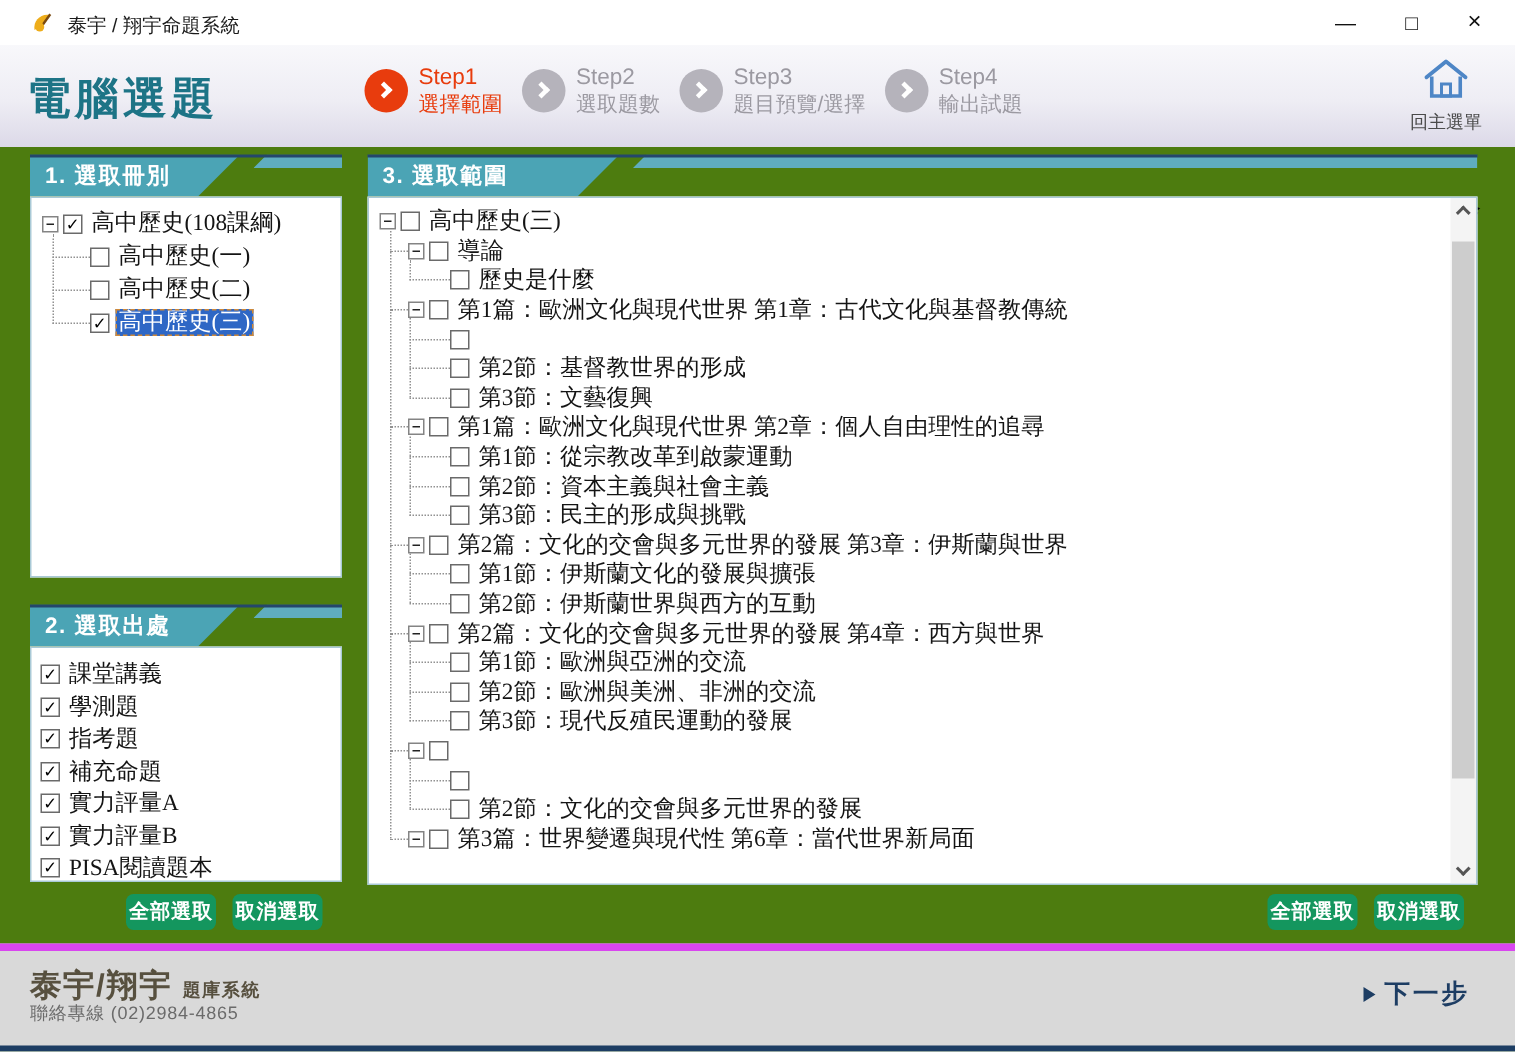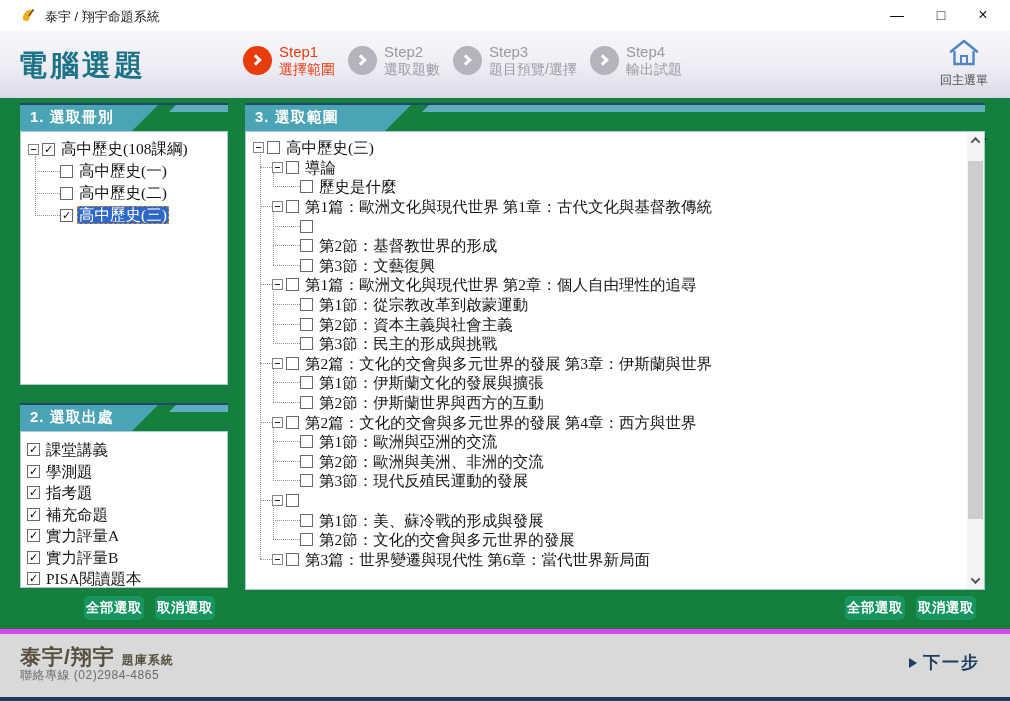--- a/index.html
+++ b/index.html
@@ -32,21 +32,21 @@
   .chev { width:8px; height:8px; border-top:3px solid #fff; border-right:3px solid #fff;
     transform:rotate(45deg); margin-left:-3px; }
   .step-text { margin-left:7px; color:#9b99a1; }
   .step.active .step-text { color:var(--step-active,#e83c0d); }
   .step-name { font-size:15px; line-height:1.2; }
   .step-label { font-size:14px; line-height:1.2; }
   .home-btn { position:absolute; right:20px; top:8px; width:52px; text-align:center; cursor:pointer; }
   .home-label { font-size:12px; color:#4a4a4a; margin-top:1px; }
 
   
-  .content { position:absolute; top:98px; left:0; right:0; height:547px; background:#15803d; }
+  .content { position:absolute; top:98px; left:0; right:0; height:547px; background:#4d7c0f; }
 
   .panel-header { position:absolute; height:28px; }
   .hdr-line { position:absolute; top:0; left:0; right:0; height:2px; background:#24466b; }
   .hdr-tab { position:absolute; top:0; bottom:0; left:0; background:var(--teal,#4ba4b5);
     color:#fff; font-size:15px; font-weight:bold; display:flex; align-items:center;
     padding-left:10px; letter-spacing:1px;
     clip-path:polygon(0 0,100% 0,calc(100% - 28px) 100%,0 100%); }
   .hdr-strip { position:absolute; top:0; right:0; height:9px; background:#5fadbf;
     clip-path:polygon(9px 0,100% 0,100% 100%,0 100%); }
 
@@ -430,21 +430,20 @@
                 <div class="trow">
                   <span class="stub short"></span>
                   <span class="expander"></span>
                   <span class="cb"></span>
                 </div>
                 <div class="children">
                   <div class="tnode">
                     <div class="trow">
                       <span class="stub long"></span>
                       <span class="cb"></span>
-                      <span class="tlabel">第1節：美、蘇冷戰的形成與發展</span>
                     </div>
                   </div>
                   <div class="tnode">
                     <div class="trow">
                       <span class="stub long"></span>
                       <span class="cb"></span>
                       <span class="tlabel">第2節：文化的交會與多元世界的發展</span>
                     </div>
                   </div>
                 </div>

